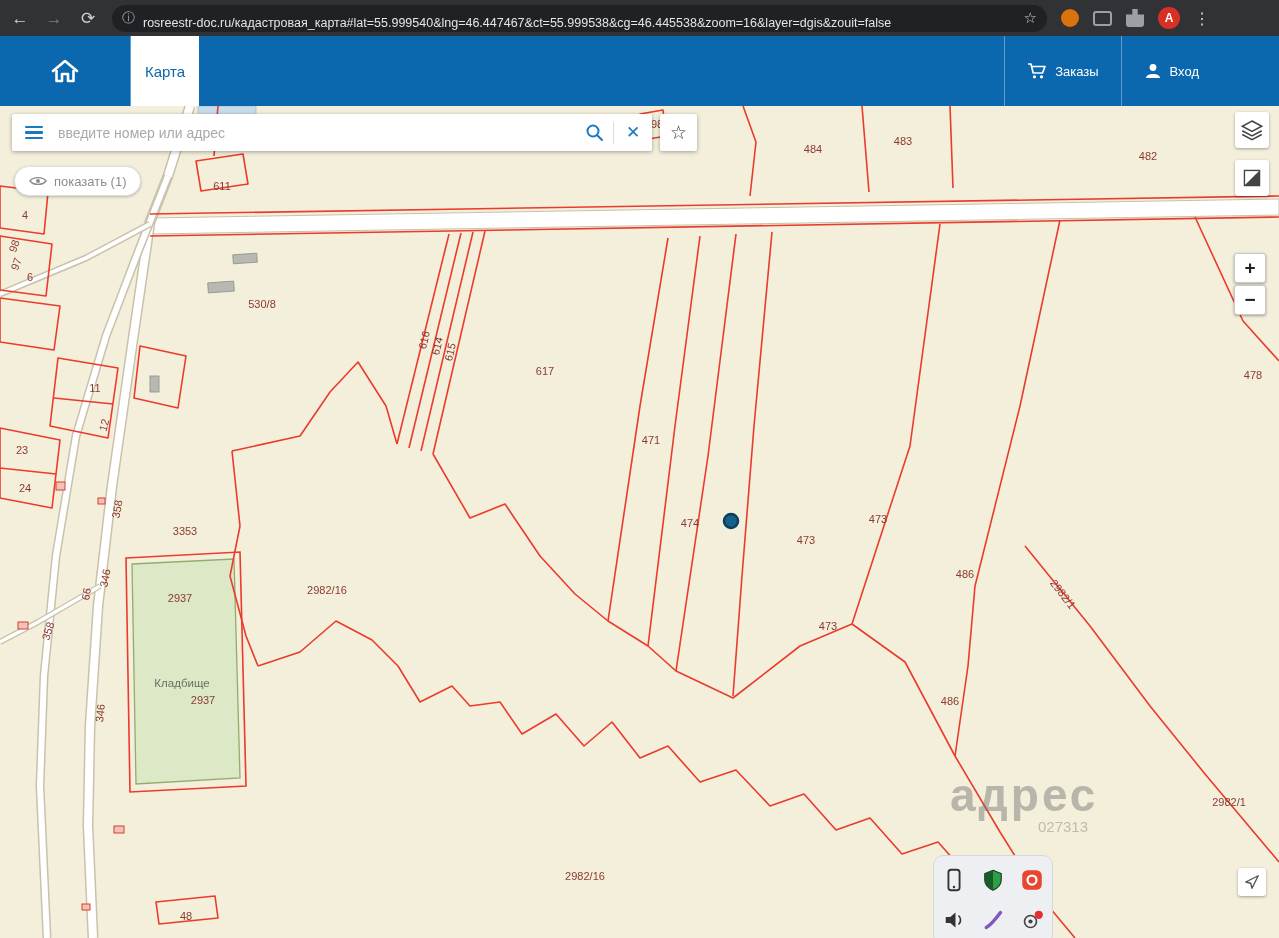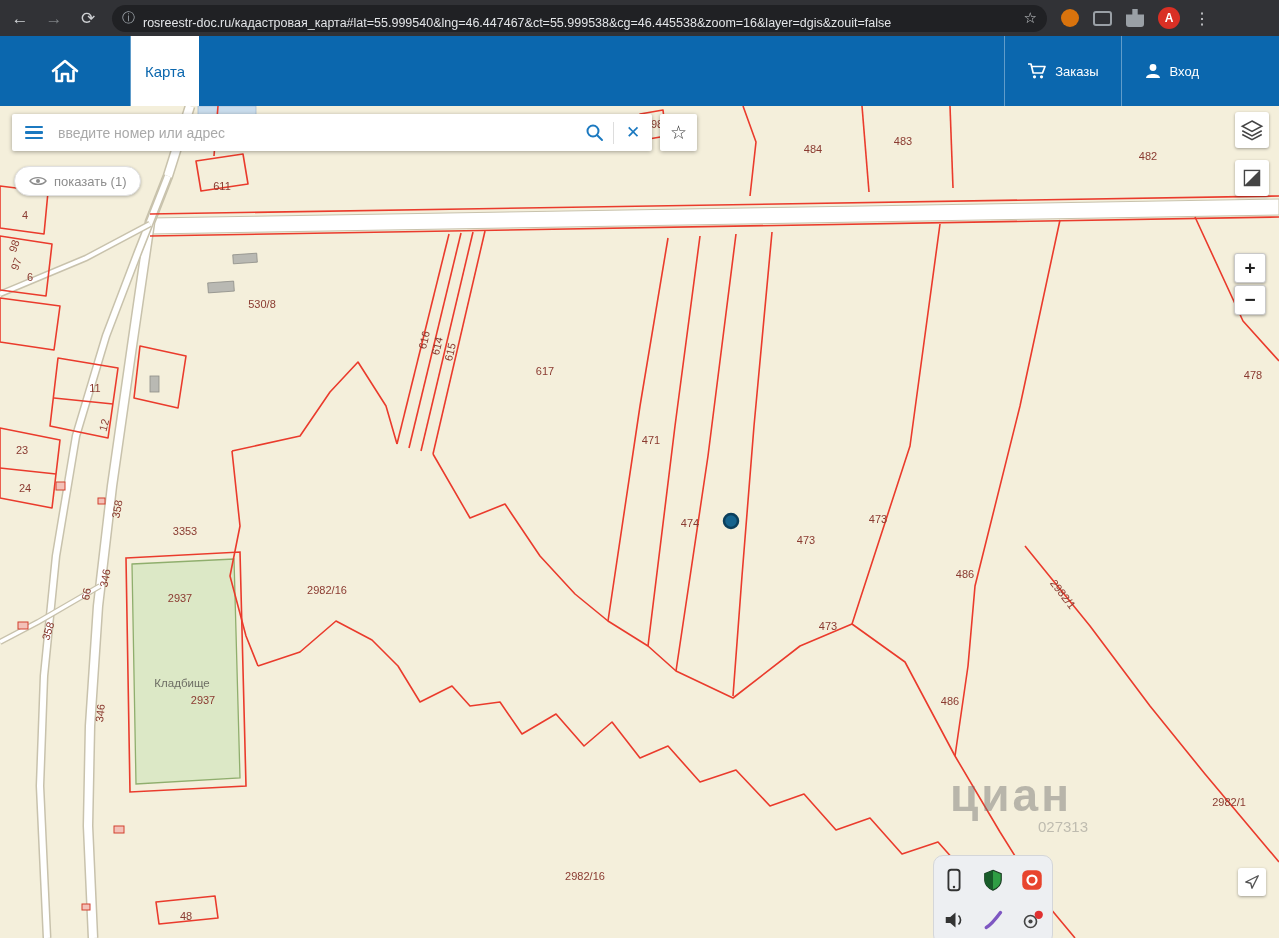--- a/index.html
+++ b/index.html
@@ -238,21 +238,21 @@
         <span class="map-label" style="left: 48px; top: 525px; transform: translate(-50%, -50%) rotate(-72deg);">358</span>
         <span class="map-label place" style="left: 182px; top: 577px;">Кладбище</span>
         <span class="map-label" style="left: 203px; top: 594px;">2937</span>
         <span class="map-label" style="left: 100px; top: 607px; transform: translate(-50%, -50%) rotate(-84deg);">346</span>
         <span class="map-label" style="left: 950px; top: 595px;">486</span>
         <span class="map-label" style="left: 1229px; top: 696px;">2982/1</span>
         <span class="map-label" style="left: 585px; top: 770px;">2982/16</span>
         <span class="map-label" style="left: 186px; top: 810px;">48</span>
       </div>
 
-    <div class="watermark">циан</div>
+    <div class="watermark">адрес</div>
     <div class="watermark-code">027313</div>
 
     <div class="searchbar">
       <div class="menu-btn">
         <div class="bars">
             <span></span>
             <span></span>
             <span></span>
           </div>
       </div>

